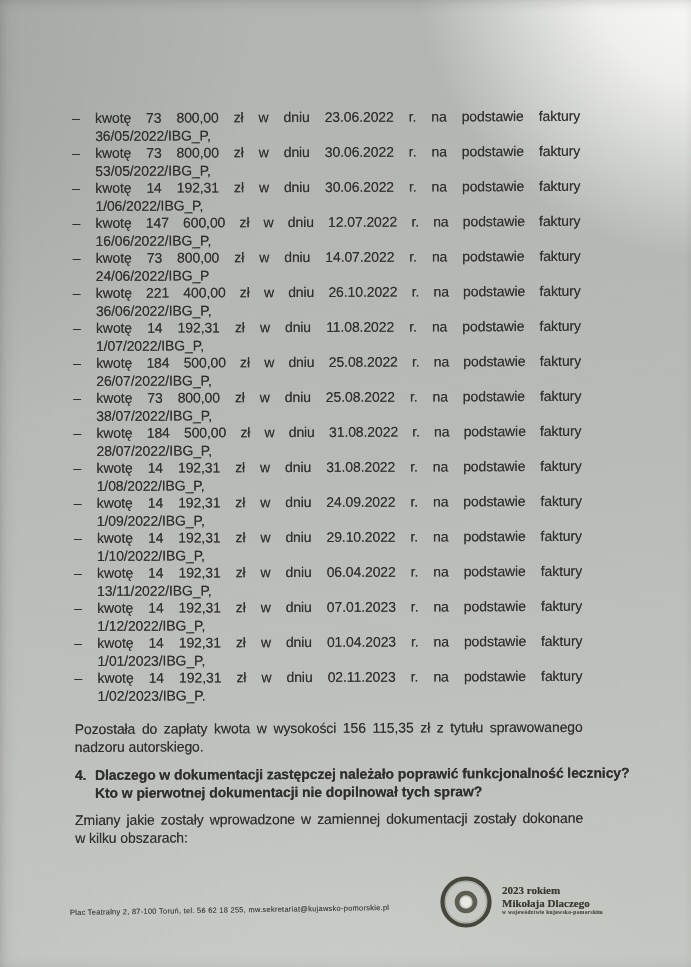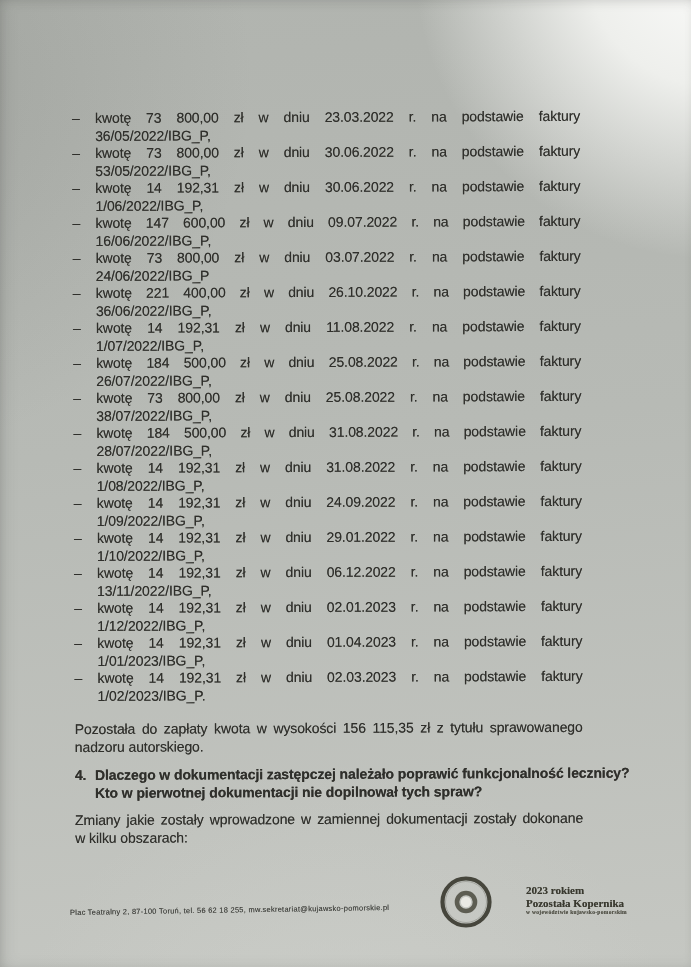--- a/index.html
+++ b/index.html
@@ -36,21 +36,21 @@
   .q4{margin-top:11px;position:relative;padding-left:20px;width:540px;font-weight:700;
       text-shadow:0 0 0.4px rgba(47,47,43,0.8);}
   .qnum{position:absolute;left:0;top:0;}
   .para2{margin-top:10px;}
   .footer{
     position:absolute;left:70px;top:908px;width:400px;
     font-size:7.5px;letter-spacing:0.25px;color:#41423e;
     transform:rotate(-0.9deg);transform-origin:left center;
     text-shadow:0 0 0.3px rgba(65,66,62,0.6);
   }
-  .logo{position:absolute;left:438px;top:874px;display:flex;align-items:flex-start;gap:24px;}
+  .logo{position:absolute;left:438px;top:874px;display:flex;align-items:flex-start;}
   .logo-icon{width:56px;height:56px;flex:none;}
   .logo-text{margin-left:8px;margin-top:10px;
     font-family:"Liberation Serif",serif;font-weight:700;
     font-size:11px;line-height:12.5px;color:#39392f;
     text-shadow:0 0 0.4px rgba(57,57,47,0.6);}
   .logo-tag{font-size:5.5px;line-height:7px;font-weight:700;color:#55554b;
     letter-spacing:0.3px;filter:blur(0.3px);}
 </style>
 </head>
 <body>
@@ -63,21 +63,21 @@
 
     <div class="pay-item">
         <span class="dash">–</span>
         <div class="pay-body">
           <div class="pline1">
             <span>kwotę</span>
             <span>73&nbsp;800,00</span>
             <span>zł</span>
             <span>w</span>
             <span>dniu</span>
-            <span>23.03.2022</span>
+            <span>23.06.2022</span>
             <span>r.</span>
             <span>na</span>
             <span>podstawie</span>
             <span>faktury</span>
           </div>
           <div class="pline2">36/05/2022/IBG_P,</div>
         </div>
       </div>
         <div class="pay-item">
         <span class="dash">–</span>
@@ -117,39 +117,39 @@
       </div>
         <div class="pay-item">
         <span class="dash">–</span>
         <div class="pay-body">
           <div class="pline1">
             <span>kwotę</span>
             <span>147&nbsp;600,00</span>
             <span>zł</span>
             <span>w</span>
             <span>dniu</span>
-            <span>09.07.2022</span>
+            <span>12.07.2022</span>
             <span>r.</span>
             <span>na</span>
             <span>podstawie</span>
             <span>faktury</span>
           </div>
           <div class="pline2">16/06/2022/IBG_P,</div>
         </div>
       </div>
         <div class="pay-item">
         <span class="dash">–</span>
         <div class="pay-body">
           <div class="pline1">
             <span>kwotę</span>
             <span>73&nbsp;800,00</span>
             <span>zł</span>
             <span>w</span>
             <span>dniu</span>
-            <span>03.07.2022</span>
+            <span>14.07.2022</span>
             <span>r.</span>
             <span>na</span>
             <span>podstawie</span>
             <span>faktury</span>
           </div>
           <div class="pline2">24/06/2022/IBG_P</div>
         </div>
       </div>
         <div class="pay-item">
         <span class="dash">–</span>
@@ -279,57 +279,57 @@
       </div>
         <div class="pay-item">
         <span class="dash">–</span>
         <div class="pay-body">
           <div class="pline1">
             <span>kwotę</span>
             <span>14&nbsp;192,31</span>
             <span>zł</span>
             <span>w</span>
             <span>dniu</span>
-            <span>29.01.2022</span>
+            <span>29.10.2022</span>
             <span>r.</span>
             <span>na</span>
             <span>podstawie</span>
             <span>faktury</span>
           </div>
           <div class="pline2">1/10/2022/IBG_P,</div>
         </div>
       </div>
         <div class="pay-item">
         <span class="dash">–</span>
         <div class="pay-body">
           <div class="pline1">
             <span>kwotę</span>
             <span>14&nbsp;192,31</span>
             <span>zł</span>
             <span>w</span>
             <span>dniu</span>
-            <span>06.12.2022</span>
+            <span>06.04.2022</span>
             <span>r.</span>
             <span>na</span>
             <span>podstawie</span>
             <span>faktury</span>
           </div>
           <div class="pline2">13/11/2022/IBG_P,</div>
         </div>
       </div>
         <div class="pay-item">
         <span class="dash">–</span>
         <div class="pay-body">
           <div class="pline1">
             <span>kwotę</span>
             <span>14&nbsp;192,31</span>
             <span>zł</span>
             <span>w</span>
             <span>dniu</span>
-            <span>02.01.2023</span>
+            <span>07.01.2023</span>
             <span>r.</span>
             <span>na</span>
             <span>podstawie</span>
             <span>faktury</span>
           </div>
           <div class="pline2">1/12/2022/IBG_P,</div>
         </div>
       </div>
         <div class="pay-item">
         <span class="dash">–</span>
@@ -351,21 +351,21 @@
       </div>
         <div class="pay-item">
         <span class="dash">–</span>
         <div class="pay-body">
           <div class="pline1">
             <span>kwotę</span>
             <span>14&nbsp;192,31</span>
             <span>zł</span>
             <span>w</span>
             <span>dniu</span>
-            <span>02.03.2023</span>
+            <span>02.11.2023</span>
             <span>r.</span>
             <span>na</span>
             <span>podstawie</span>
             <span>faktury</span>
           </div>
           <div class="pline2">1/02/2023/IBG_P.</div>
         </div>
       </div>
       </div>
 
@@ -391,18 +391,18 @@
 
   <div class="logo">
     <svg class="logo-icon" viewBox="0 0 56 56" xmlns="http://www.w3.org/2000/svg">
       <circle cx="28" cy="28" r="23.5" fill="none" stroke="#3b3b31" stroke-width="4.2" opacity="0.92"></circle>
       <circle cx="28" cy="28" r="20.5" fill="none" stroke="#8d9089" stroke-width="1" opacity="0.6"></circle>
       <circle cx="28" cy="28" r="9" fill="none" stroke="#4a4a3e" stroke-width="4.6" opacity="0.85"></circle>
       <circle cx="28" cy="28" r="5.2" fill="#e9e9e4"></circle>
     </svg>
     <div class="logo-text">
       <div>2023 rokiem</div>
-      <div>Pozostała Kopernika</div>
+      <div>Mikołaja Dlaczego</div>
       <div class="logo-tag">w województwie kujawsko-pomorskim</div>
     </div>
   </div>
 
 </div>
 
 </body></html>

